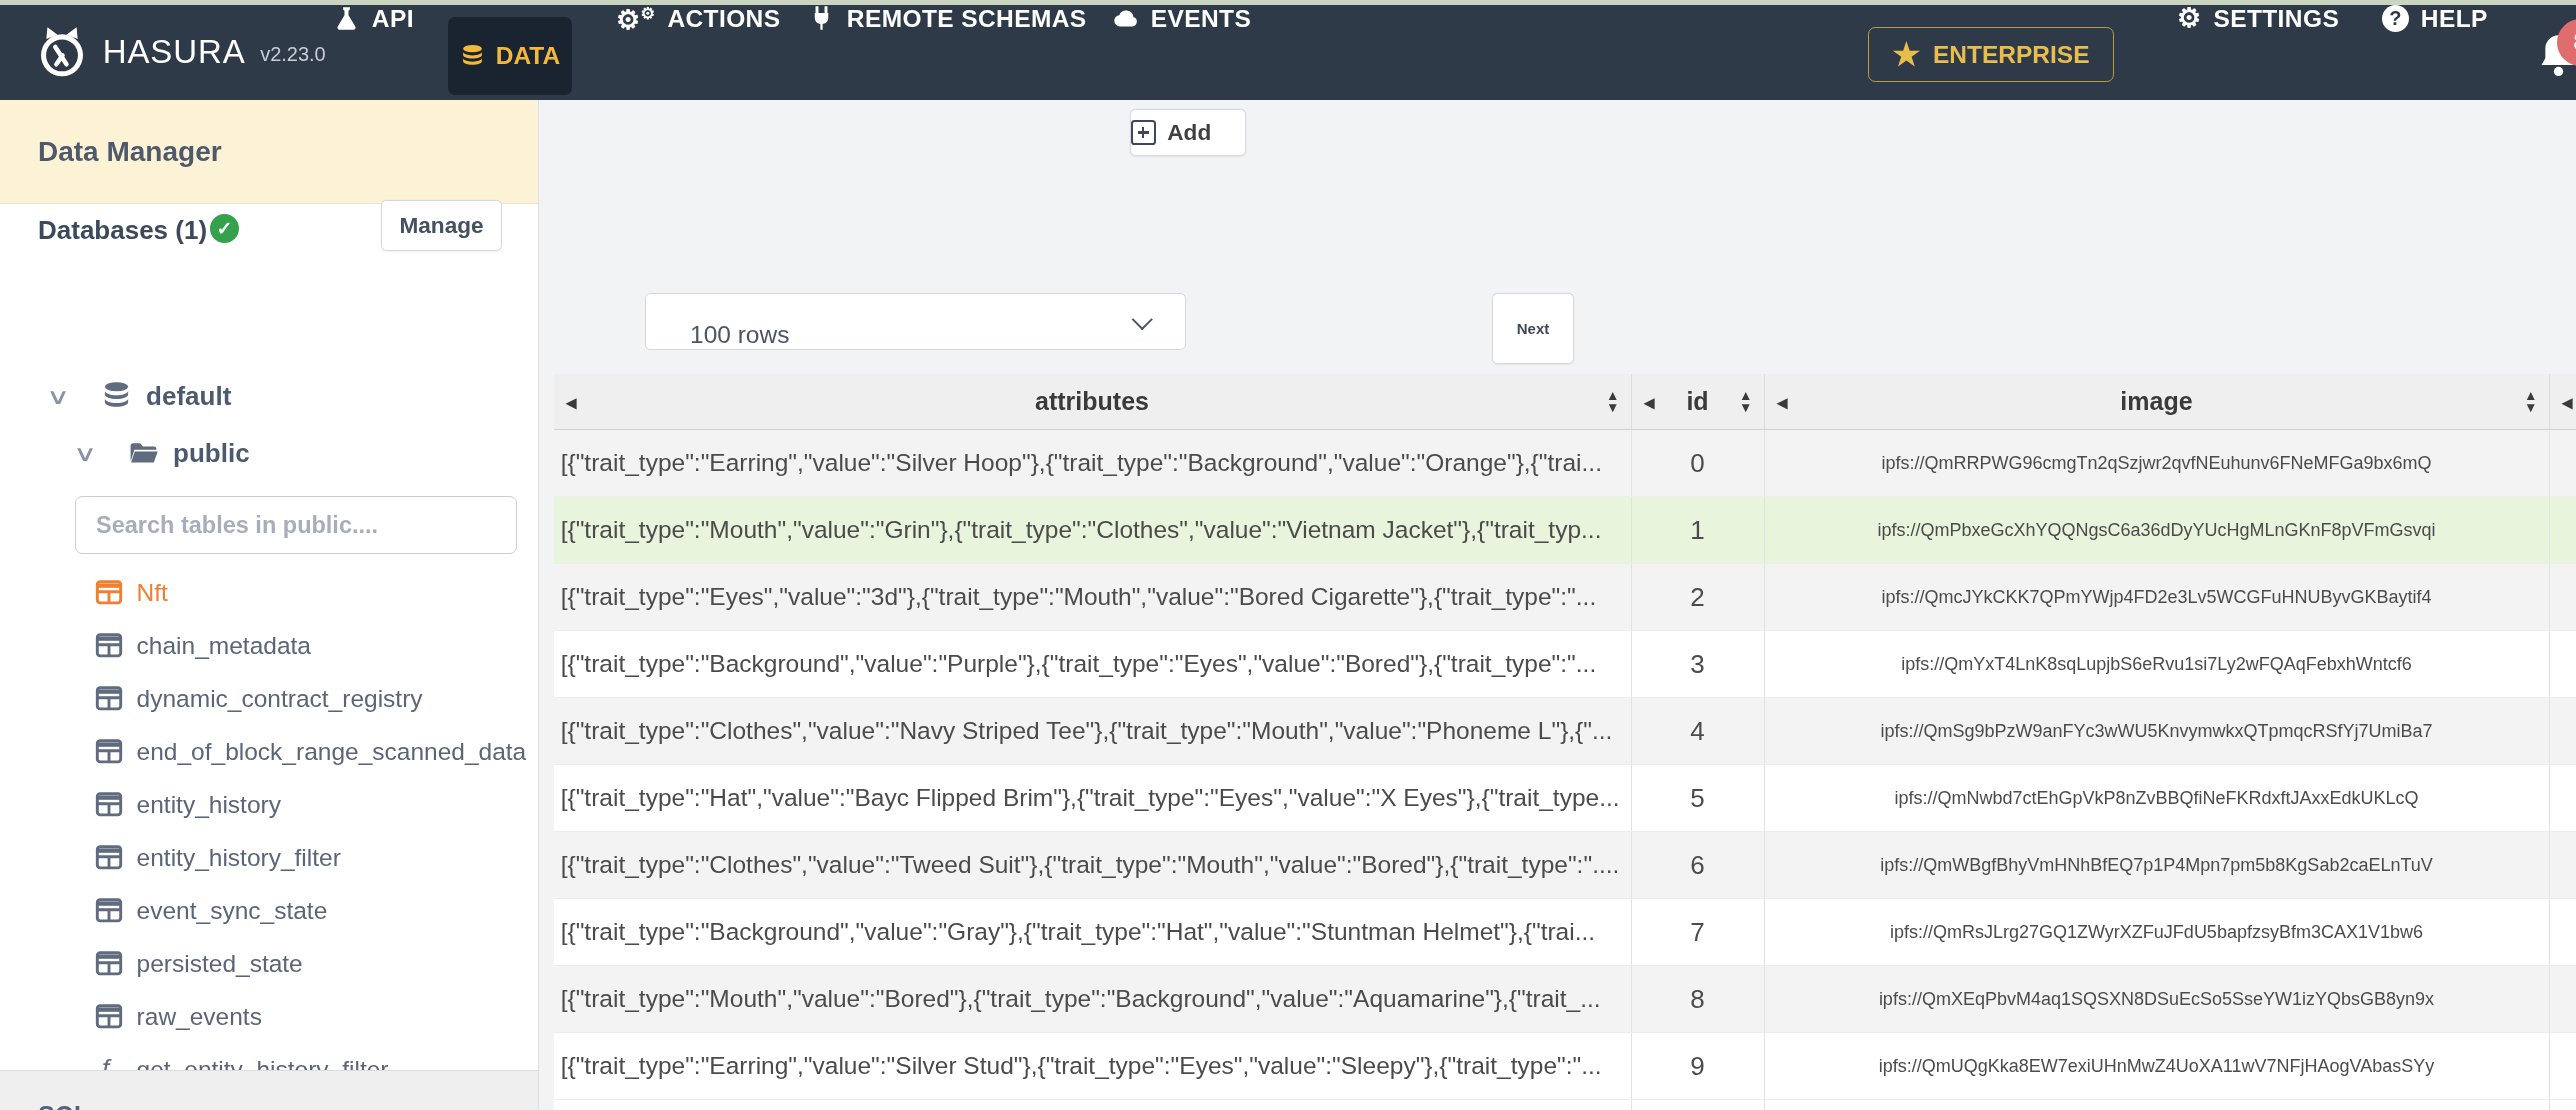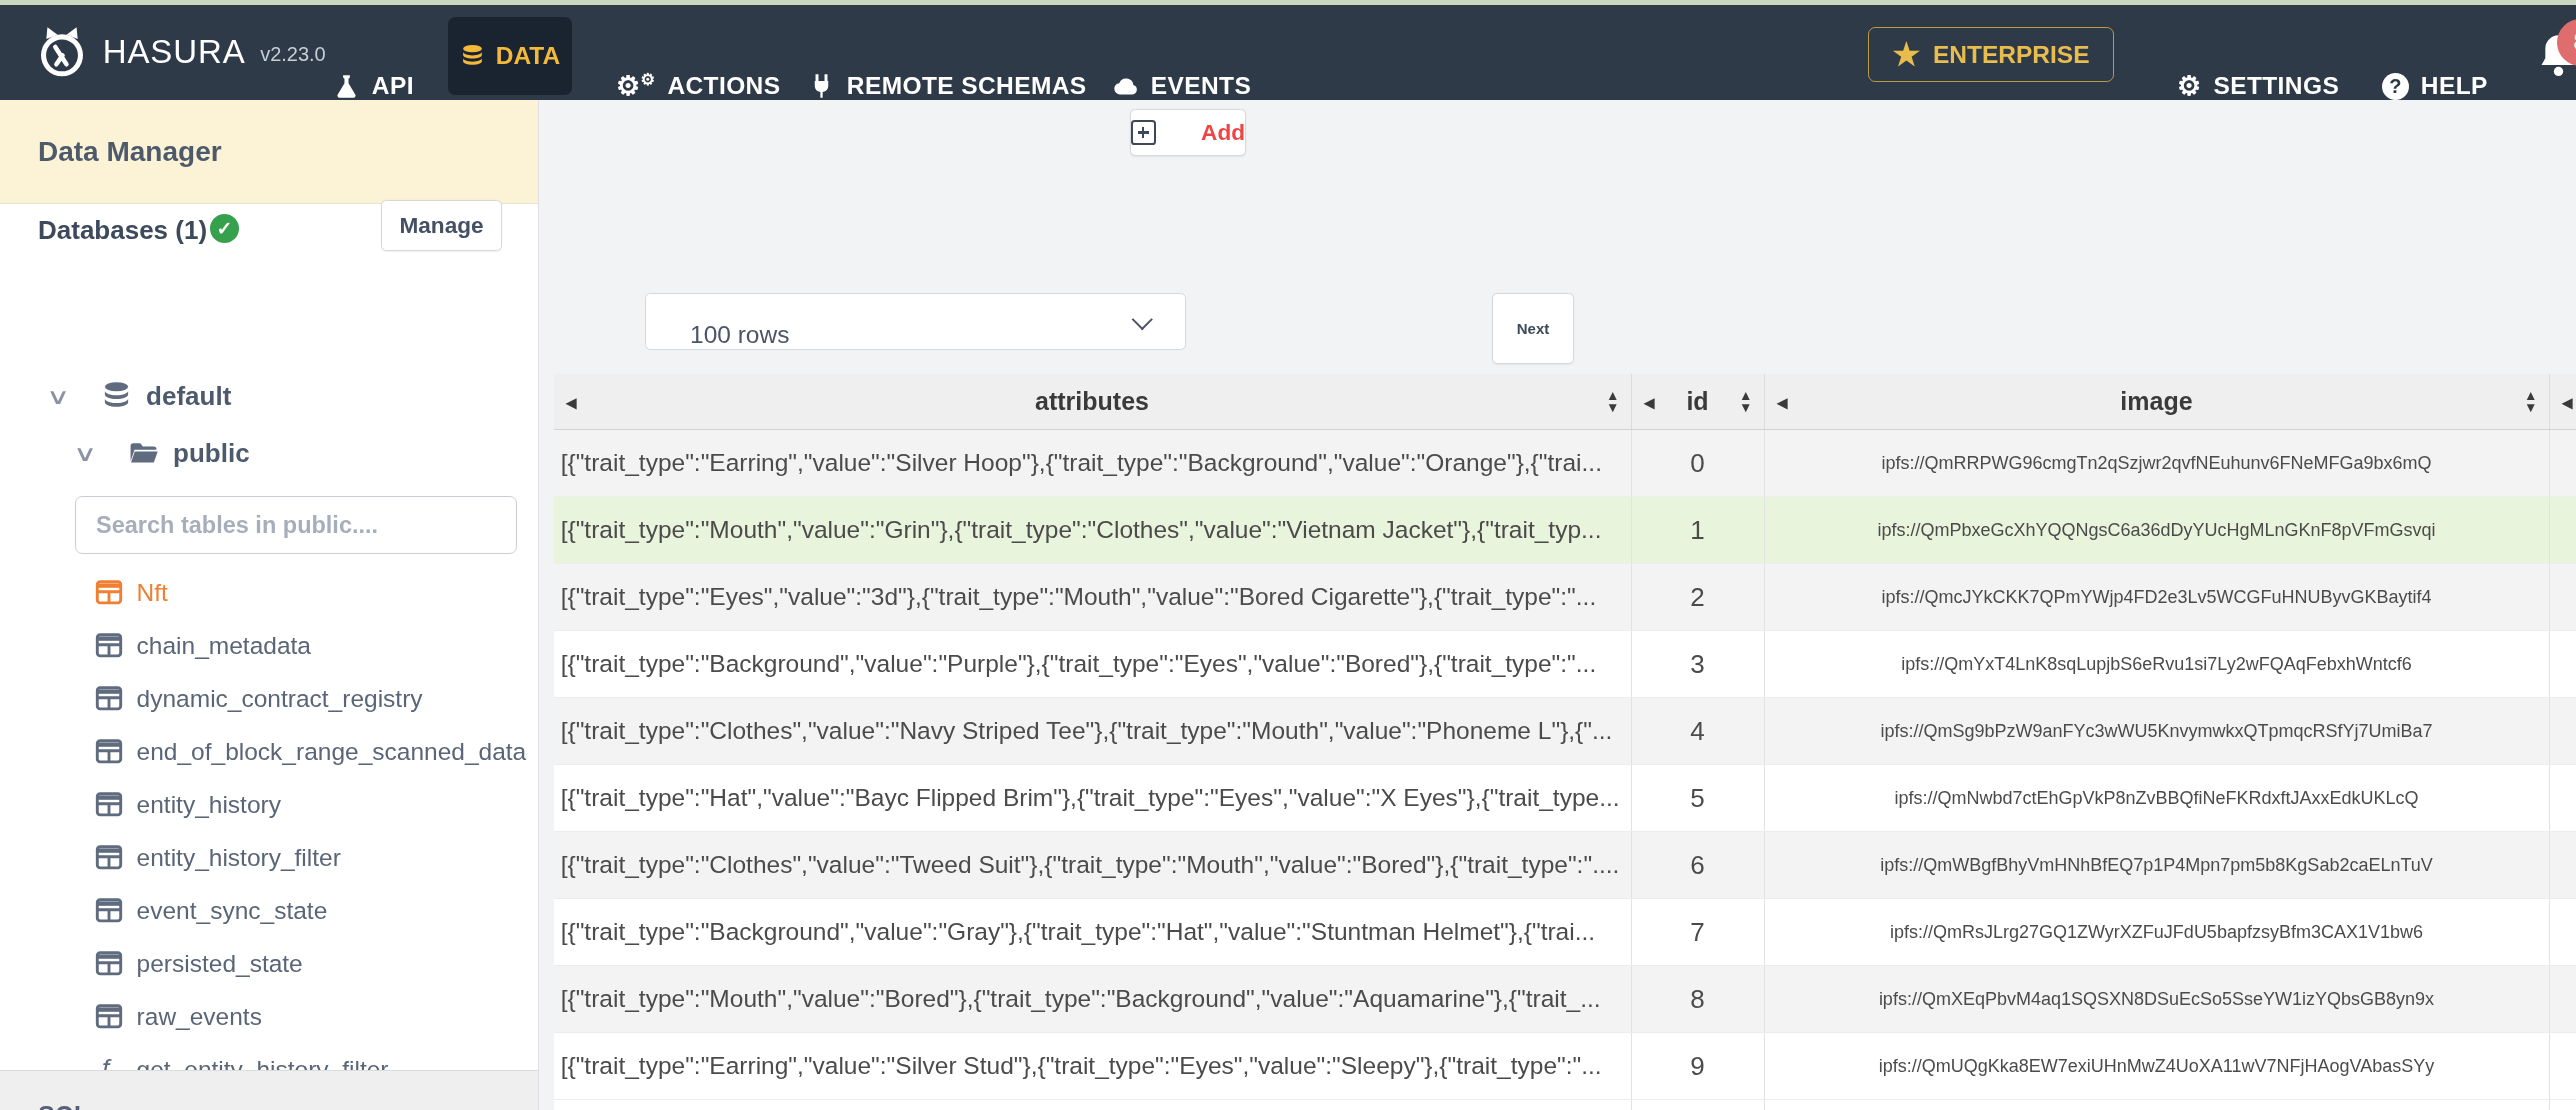--- a/index.html
+++ b/index.html
@@ -12,21 +12,21 @@
   }
   
   .top-accent { position:absolute; top:0; left:0; width:2576px; height:4.5px; background:#c9d4c1; z-index:40; }
 
   
   .navbar { position:absolute; top:4.5px; left:0; width:2576px; height:95px; background:#2e3a48; z-index:30; color:#fff; }
   .brand { position:absolute; left:34px; top:0; height:95px; display:flex; align-items:center; }
   .brand svg { width:56px; height:56px; }
   .brand-name { font-size:33px; font-weight:normal; letter-spacing:0.9px; margin-left:12.7px; color:#fff; }
   .brand-ver { font-size:20px; color:#c7ced6; margin-left:14.5px; margin-top:5.4px; }
-  .nav-item { position:absolute; top:0; height:95px; display:flex; align-items:flex-end; gap:11.8px;
+  .nav-item { position:absolute; top:0; height:95px; display:flex; align-items:flex-start; gap:11.8px;
               font-size:24.5px; font-weight:bold; letter-spacing:0.4px; color:#ffffff; cursor:pointer; }
   .nav-item svg { width:27px; height:27px; }
   .nav-item .gicon { font-size:27px; line-height:1; }
   .nav-data { position:absolute; left:448px; top:12.7px; height:78px; width:124px;
               background:#1a2330; border-radius:7.2px; display:flex; align-items:center; justify-content:center;
               gap:11px; font-size:24.5px; font-weight:bold; color:#f3b93a; cursor:pointer; }
   .nav-data svg { width:25px; height:25px; }
   .enterprise-btn { position:absolute; left:1868px; top:22.6px; width:246px; height:55px;
               border:1.8px solid #bd9b45; border-radius:7.2px; display:flex; align-items:center; justify-content:center;
               gap:12.7px; color:#e9bd4d; font-size:24.5px; font-weight:bold; cursor:pointer; background:transparent; }
@@ -71,22 +71,22 @@
   .fx-glyph { width:28px; flex:none; font-size:26px; font-style:italic; color:#5f6b7e; text-align:center; }
   .fx-glyph sub { font-size:14.5px; }
   .sidebar-footer { position:absolute; left:0; top:970px; width:100%; height:41px; background:#efefef;
                     border-top:0.9px solid #dcdcdc; overflow:hidden; }
   .sql-label { position:absolute; left:38px; top:30px; font-size:25px; font-weight:bold; color:#56627a; }
 
   
   .main { position:absolute; left:539px; top:100px; width:2037px; height:1011px; background:#f1f3f5; }
   .add-btn { position:absolute; left:591px; top:9px; width:116px; height:47px; background:#fff;
              border:0.9px solid #d6d9de; border-radius:5.4px; box-shadow:0 0.9px 1.8px rgba(0,0,0,.07);
-             display:flex; align-items:center; justify-content:space-between; gap:11.8px; cursor:pointer;
-             font-size:22.6px; font-weight:bold; color:#ef4444; font-family:"Liberation Sans", sans-serif; }
+             display:flex; align-items:center; justify-content:flex-start; gap:11.8px; cursor:pointer;
+             font-size:22.6px; font-weight:bold; color:#404040; font-family:"Liberation Sans", sans-serif; }
   .plus-ico { width:24.5px; height:24.5px; border:2.3px solid #3d4959; border-radius:3.6px; position:relative; }
   .plus-ico:before { content:""; position:absolute; left:50%; top:4.5px; bottom:4.5px; width:2.3px; margin-left:-1.1px; background:#3d4959; }
   .plus-ico:after  { content:""; position:absolute; top:50%; left:4.5px; right:4.5px; height:2.3px; margin-top:-1.1px; background:#3d4959; }
   .rows-select { position:absolute; left:106px; top:193px; width:541px; height:57px; background:#fff;
                  border:0.9px solid #d4d8dd; border-radius:5.4px; display:flex; align-items:flex-end;
                  font-size:24.5px; color:#4b5566; padding-left:44px; cursor:pointer; }
   .rows-select .sel-chev { position:absolute; right:36px; top:18px; width:14.5px; height:14.5px;
                  border-right:2.7px solid #4b5566; border-bottom:2.7px solid #4b5566; transform:rotate(45deg); }
   .next-btn { position:absolute; left:953px; top:193px; width:82px; height:71px; background:#fff;
               border:0.9px solid #d4d8dd; border-radius:5.4px; box-shadow:0 0.9px 1.8px rgba(0,0,0,.06);

